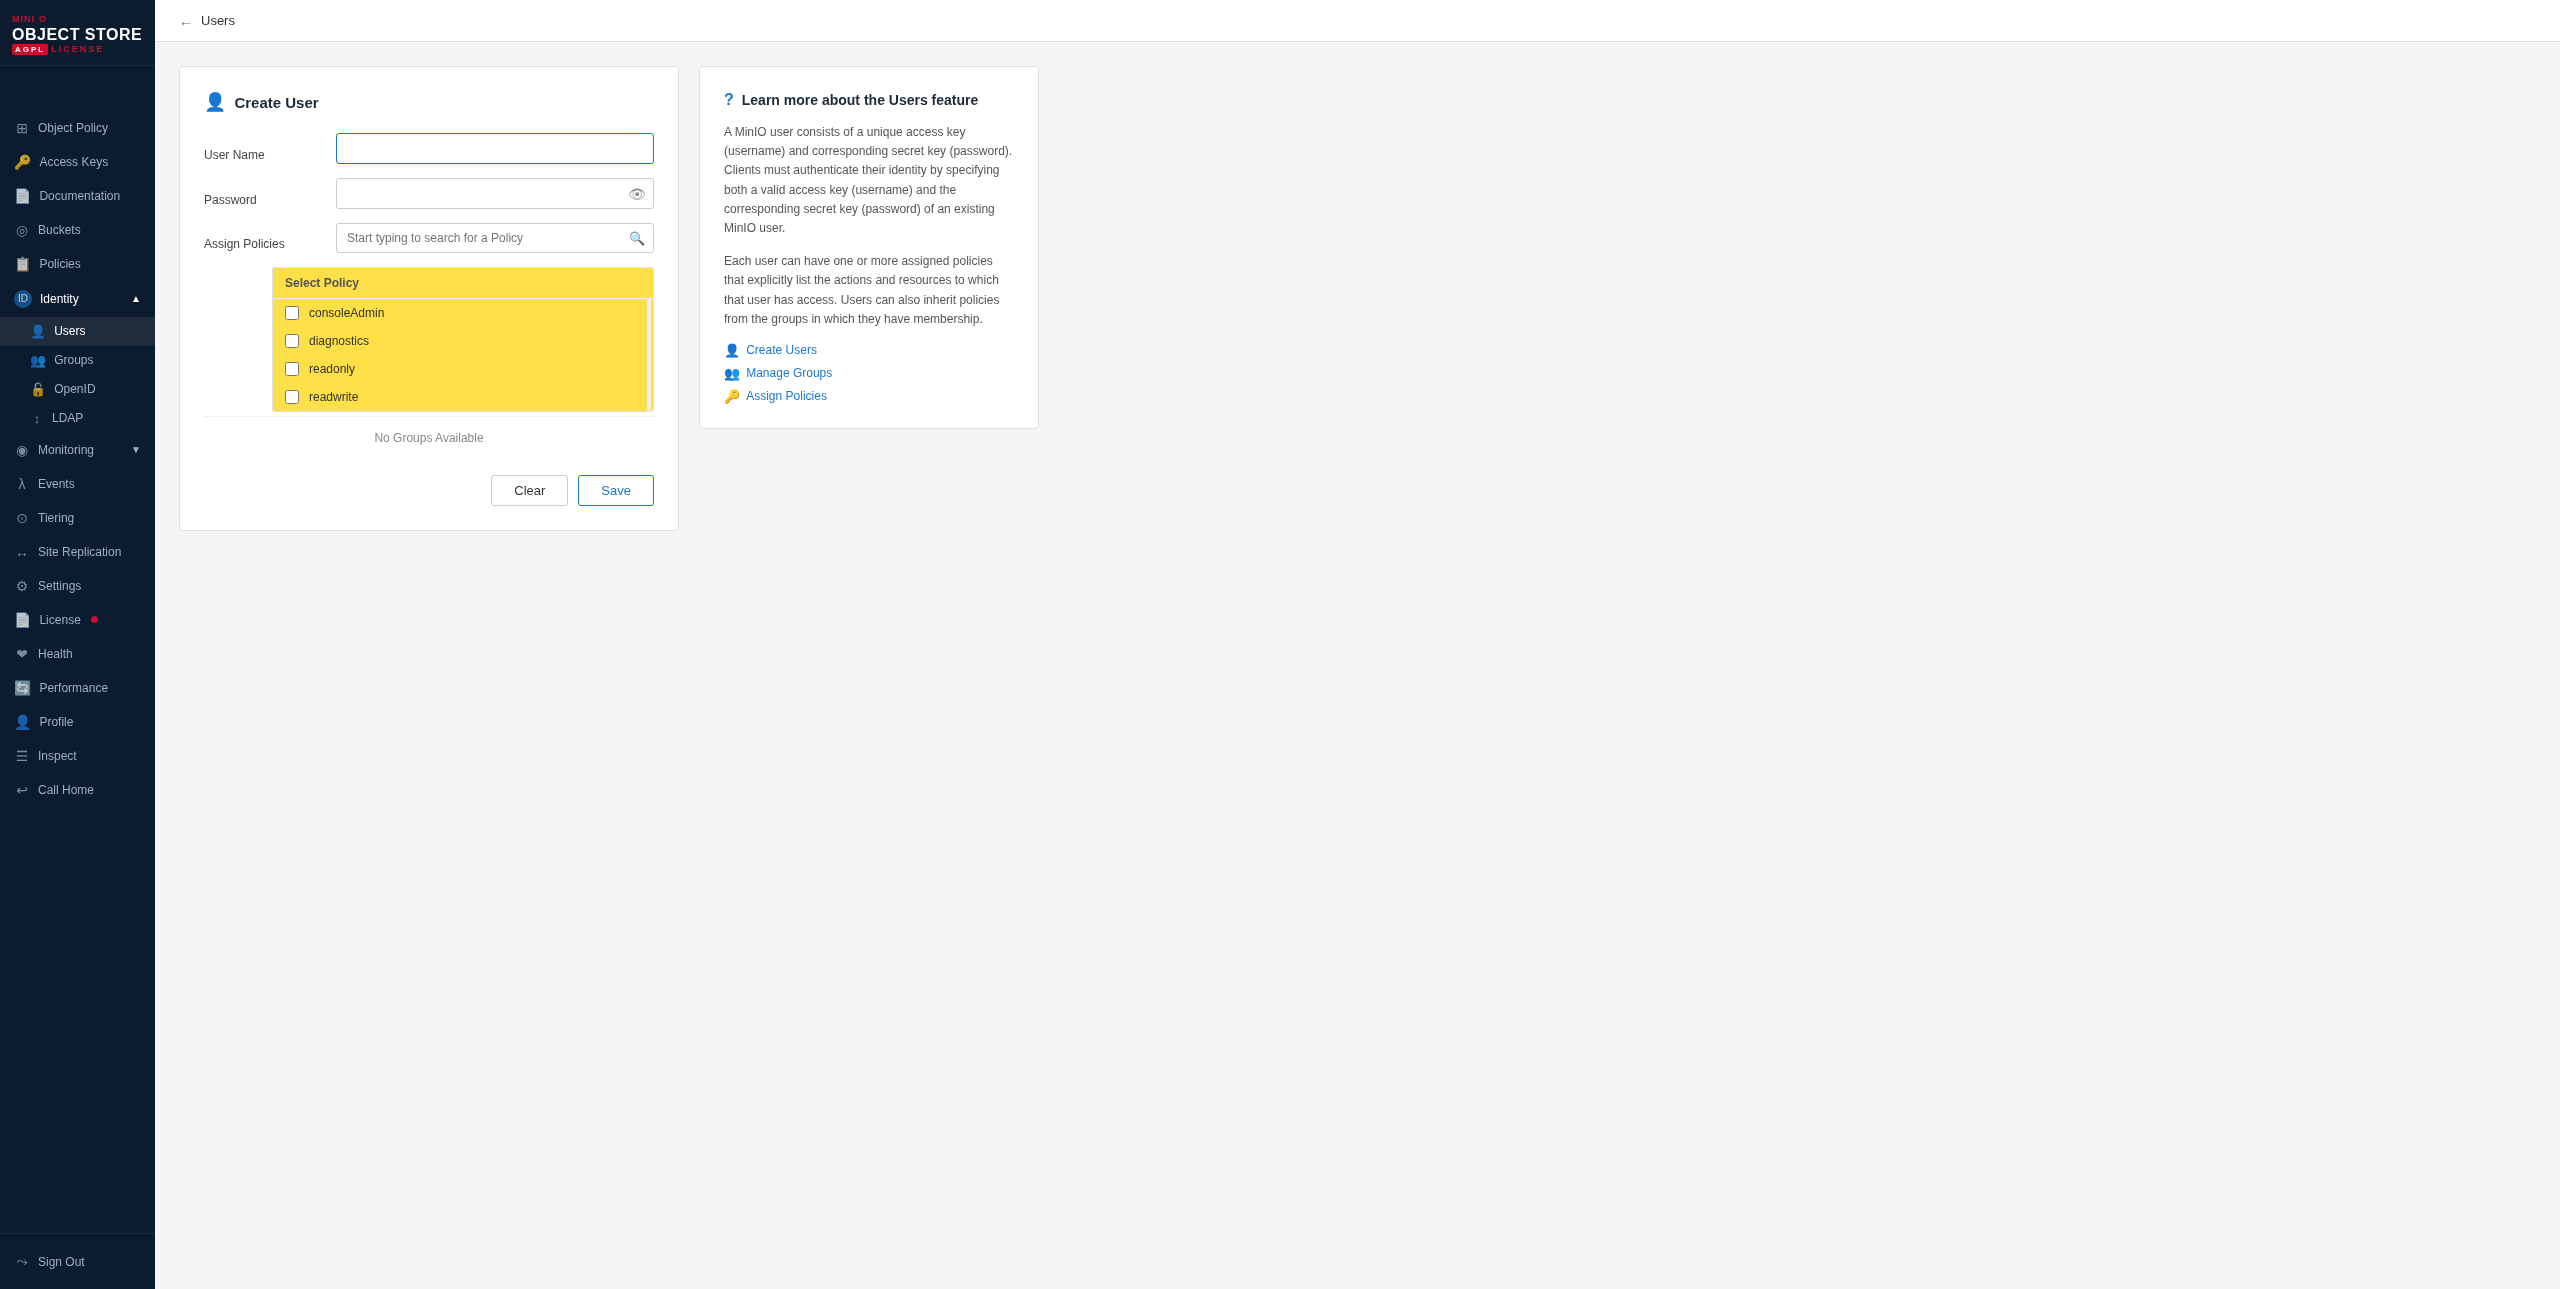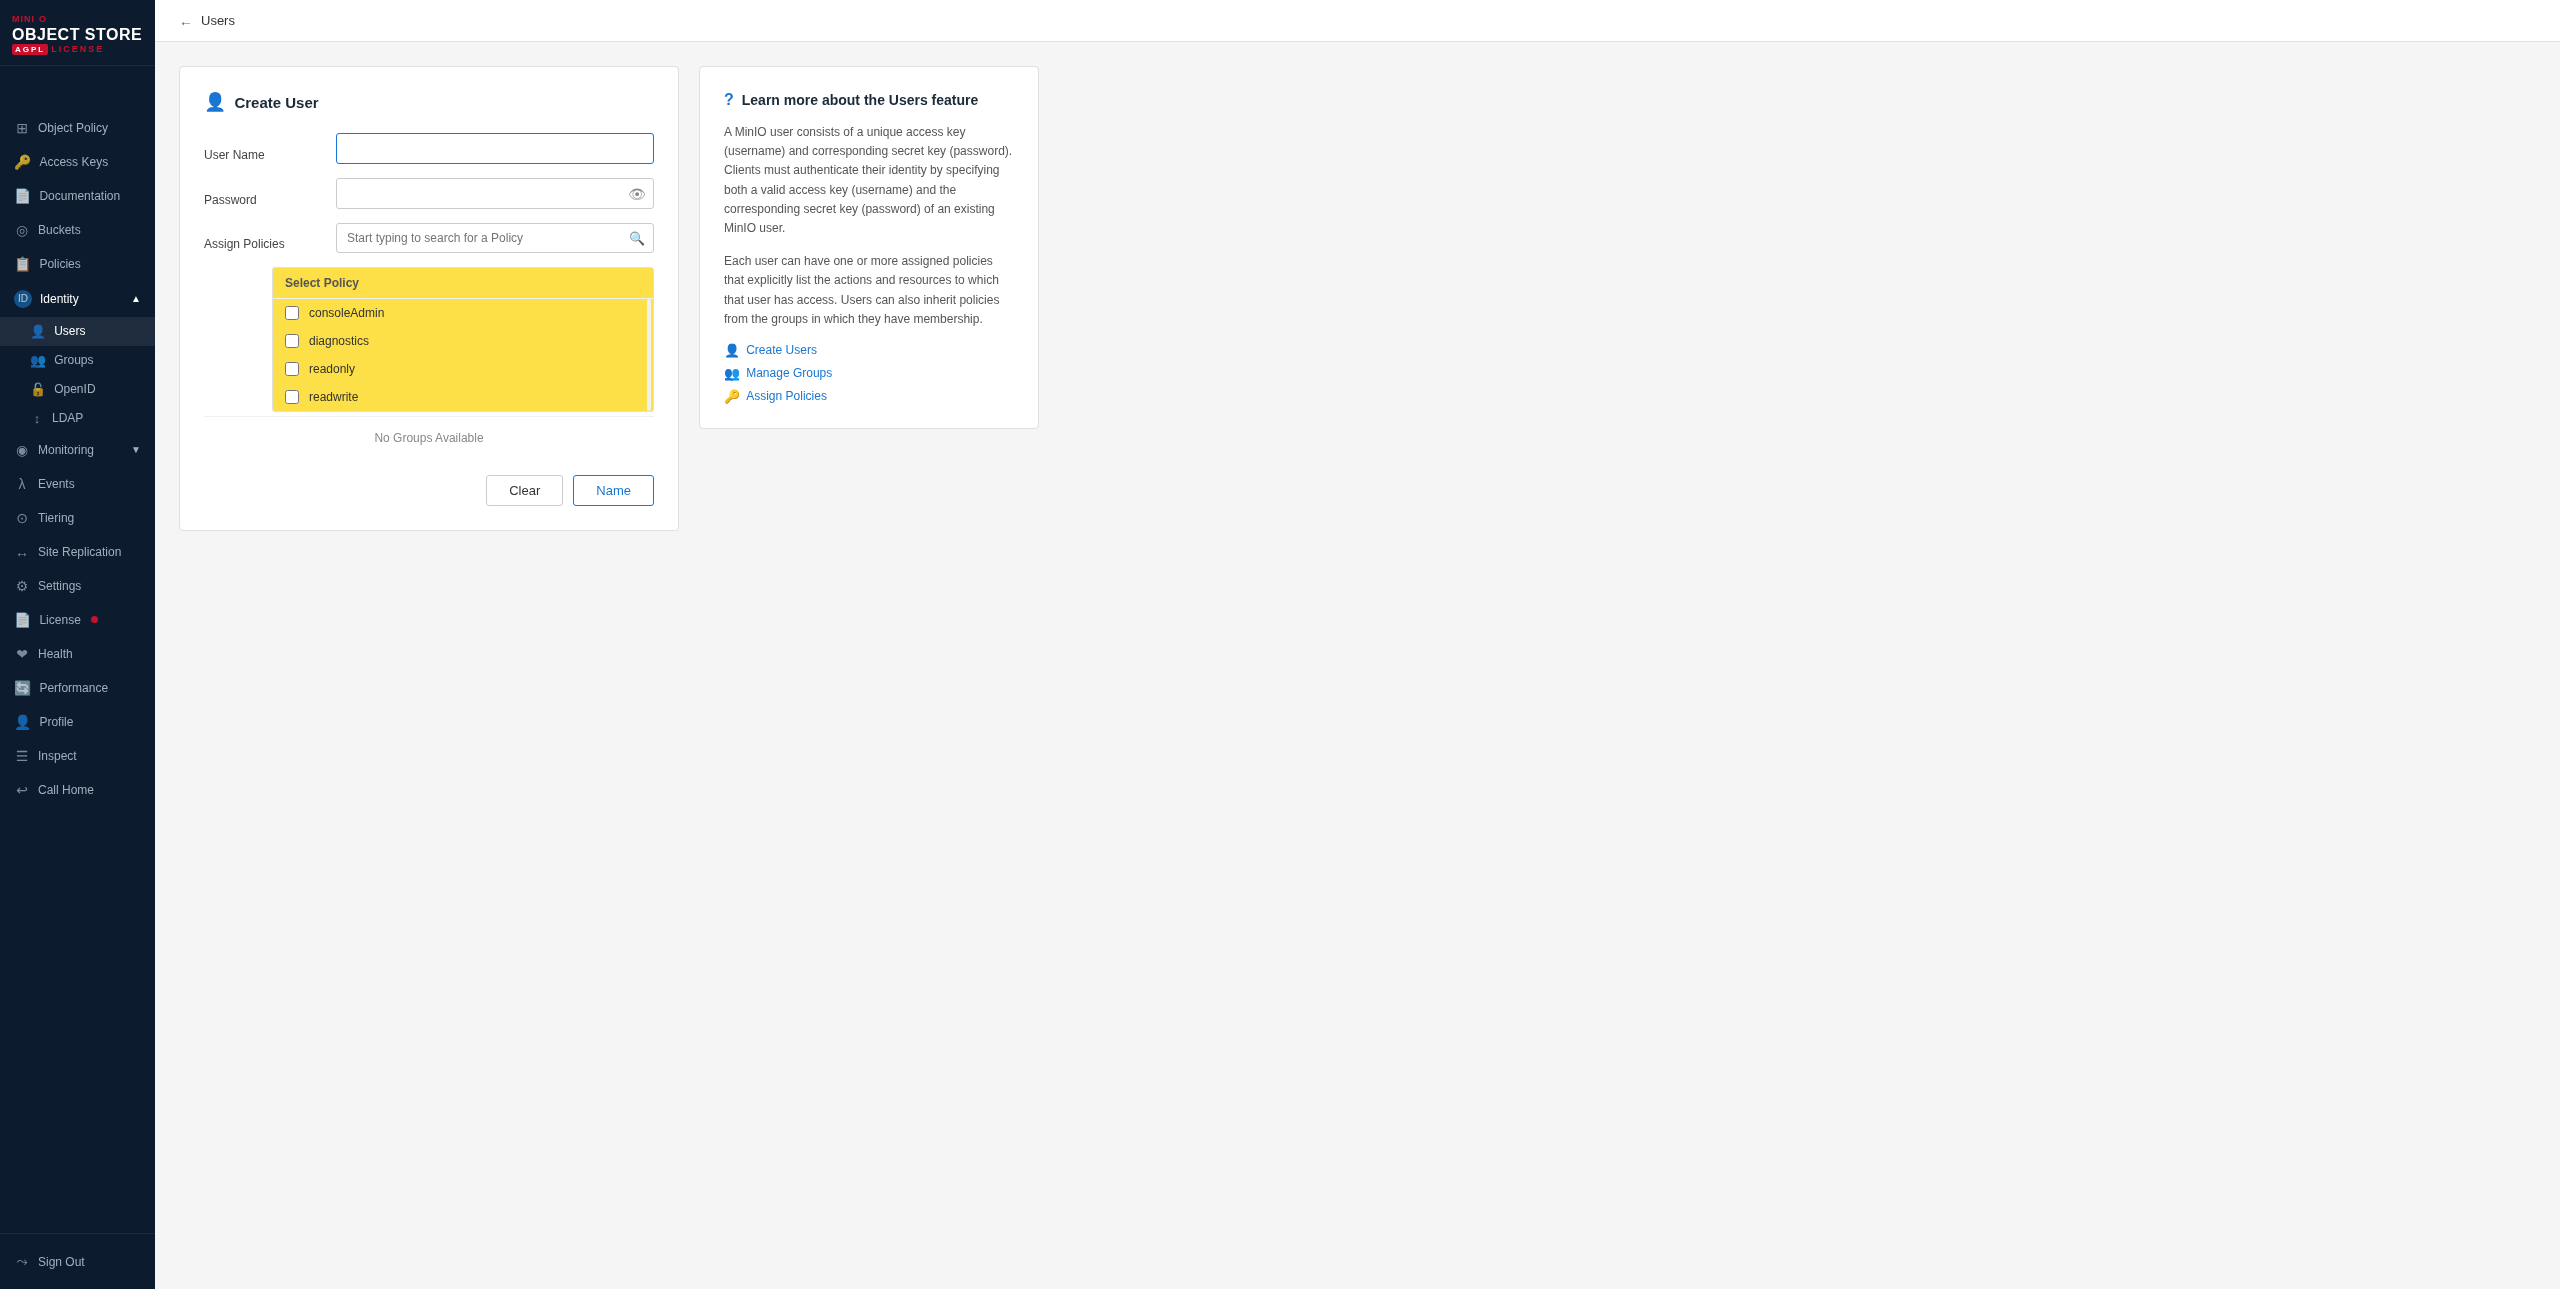--- a/index.html
+++ b/index.html
@@ -468,21 +468,21 @@
             <span>readwrite</span>
           </div>
           <div class="policy-scrollbar-track"></div>
         </div>
       </div>
 
       <div class="no-groups-row">No Groups Available</div>
 
       <div class="action-buttons">
         <button class="btn-clear">Clear</button>
-        <button class="btn-save">Name</button>
+        <button class="btn-save">Save</button>
       </div>
     </div>
 
     <div class="info-card">
       <div class="info-card-title">
         <span class="info-icon">?</span>
         <span>Learn more about the Users feature</span>
       </div>
       <p class="info-text">A MinIO user consists of a unique access key (username) and corresponding secret key (password). Clients must authenticate their identity by specifying both a valid access key (username) and the corresponding secret key (password) of an existing MinIO user.</p>
       <p class="info-text">Each user can have one or more assigned policies that explicitly list the actions and resources to which that user has access. Users can also inherit policies from the groups in which they have membership.</p>

